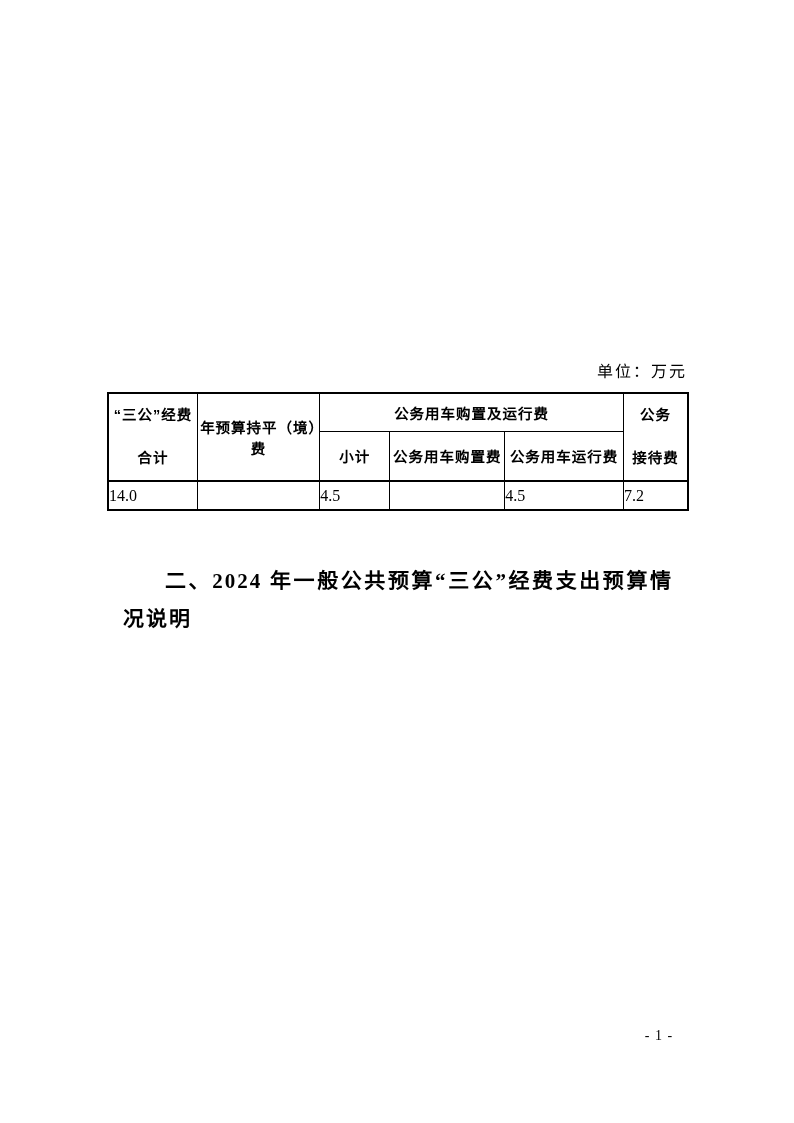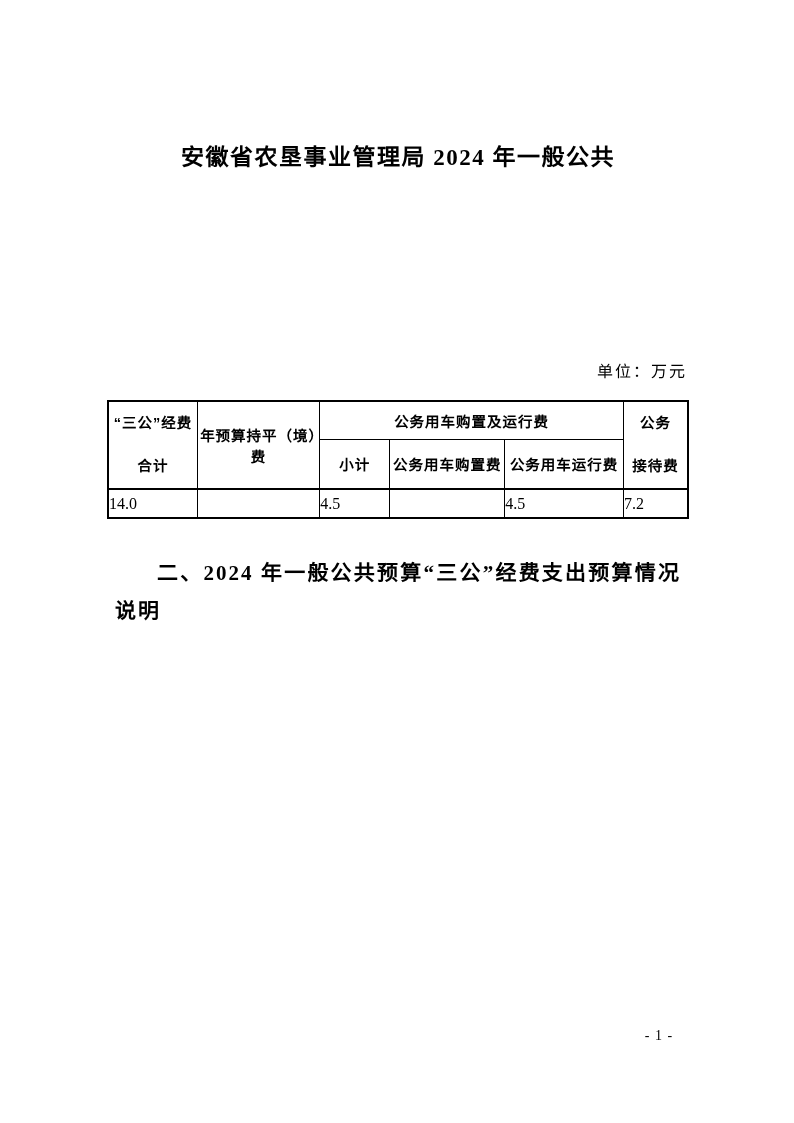--- a/index.html
+++ b/index.html
@@ -39,21 +39,21 @@
     position:absolute;top:392px;left:0;
     width:100%;
     border-collapse:collapse;
     table-layout:fixed;
   }
   table.budget th, table.budget td{
     border:1px solid #000;
     padding:0;
     font-weight:normal;
   }
-  table.budget{border:2px solid #000;margin-top:8px;}
+  table.budget{border:2px solid #000;}
   table.budget th{
     font-family:"Liberation Sans", sans-serif;
     font-weight:bold;
     font-size:14.5px;
     text-align:center;
     vertical-align:middle;
     letter-spacing:1px;
   }
   .th-two-line{white-space:pre-line;line-height:43px;}
   .row-group th{height:36px;}
@@ -62,21 +62,21 @@
     height:27px;
     font-size:16px;
     vertical-align:middle;
     padding-right:6px;
     border-top:2px solid #000;
   }
   .body-text{
     position:absolute;top:546px;left:0;right:0;
   }
   .body-text p{
-    margin:8px;
+    margin:16px;
     font-size:21px;
     line-height:38px;
     text-align:justify;
     text-indent:2em;
     letter-spacing:2px;
   }
   .body-text p.lead-bold b{font-weight:bold;}
   .para-heading{font-weight:bold;}
   .page-number{
     position:absolute;top:1028px;left:623px;width:72px;
@@ -85,21 +85,20 @@
     letter-spacing:1px;
   }
 </style>
 </head>
 <body>
 
 <div class="page">
   <div class="content">
 
     <div class="doc-title">
-      <div>安徽省农垦事业管理局 2024 年一般公共</div>
     </div>
 
 
     <div class="unit-label">单位：万元</div>
 
     <table class="budget">
       <colgroup>
         <col style="width:15.4%">
         <col style="width:21.1%">
         <col style="width:12.1%">

